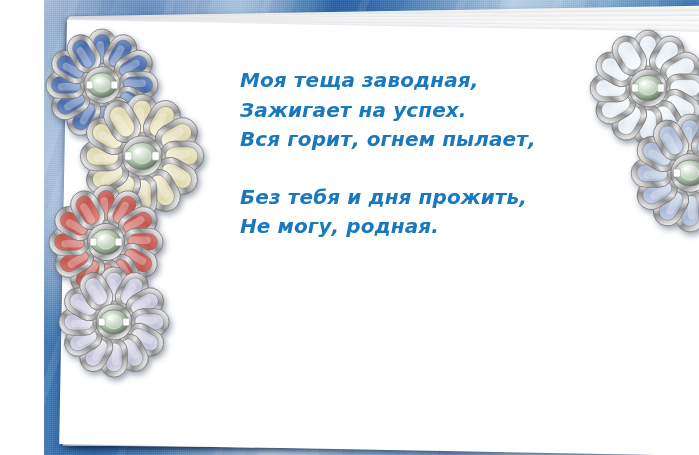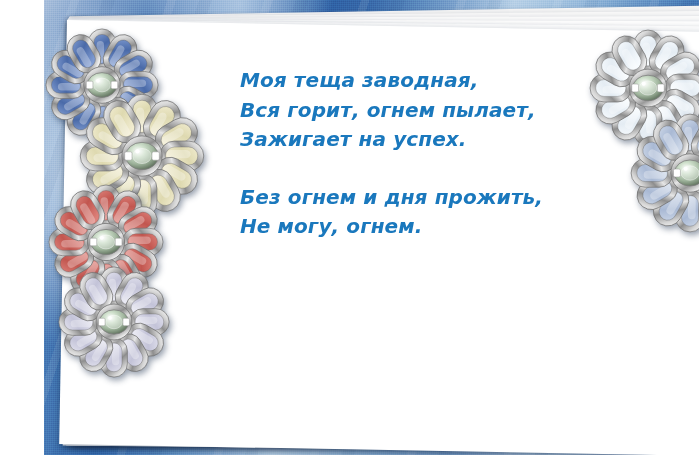--- a/index.html
+++ b/index.html
@@ -142,25 +142,25 @@
 
   <div class="sheet s1"></div>
   <div class="sheet s2"></div>
   <div class="sheet s3"></div>
   <div class="sheet s4"></div>
   <div class="sheet s5"></div>
   <div class="sheet s-top"></div>
 
   <div class="poem">
     <div class="poem-line">Моя теща заводная,</div>
+    <div class="poem-line">Зажигает на успех.</div>
     <div class="poem-line">Вся горит, огнем пылает,</div>
-    <div class="poem-line">Зажигает на успех.</div>
     <div class="stanza-gap"></div>
-    <div class="poem-line">Без огнем и дня прожить,</div>
-    <div class="poem-line">Не могу, огнем.</div>
+    <div class="poem-line">Без тебя и дня прожить,</div>
+    <div class="poem-line">Не могу, родная.</div>
   </div>
 
   <div id="flower-layer">
       <div class="flower" style="left: -1px; top: 26px; width: 118px; height: 118px;">
         <svg width="118" height="118" viewBox="0 0 118 118">
           <defs>
             <linearGradient id="p0" x1="0" y1="0" x2="0.35" y2="1">
               <stop offset="0%" stop-color="#7e9ad0"></stop>
               <stop offset="48%" stop-color="#4a6aa8"></stop>
               <stop offset="100%" stop-color="#7e9ad0"></stop>

